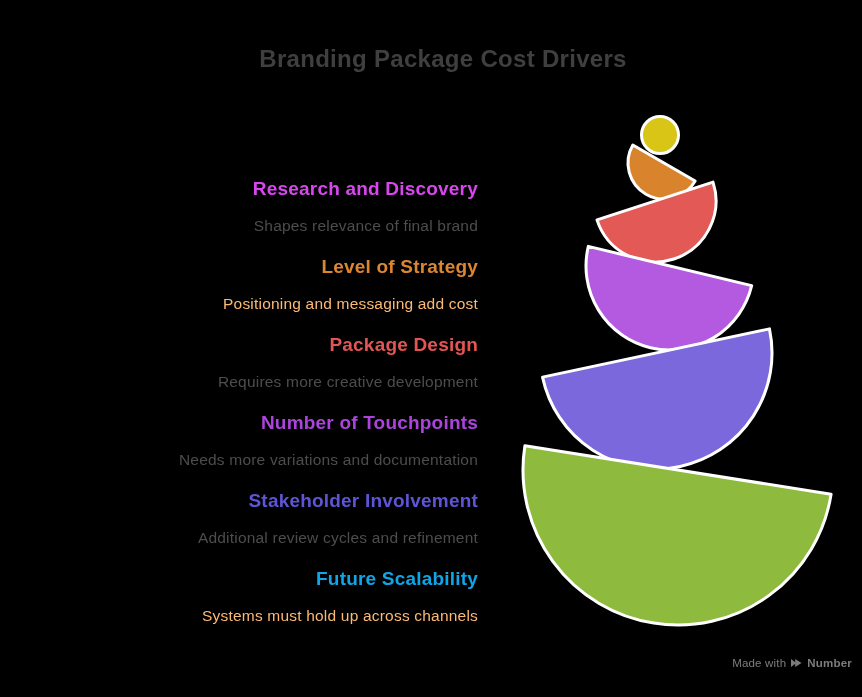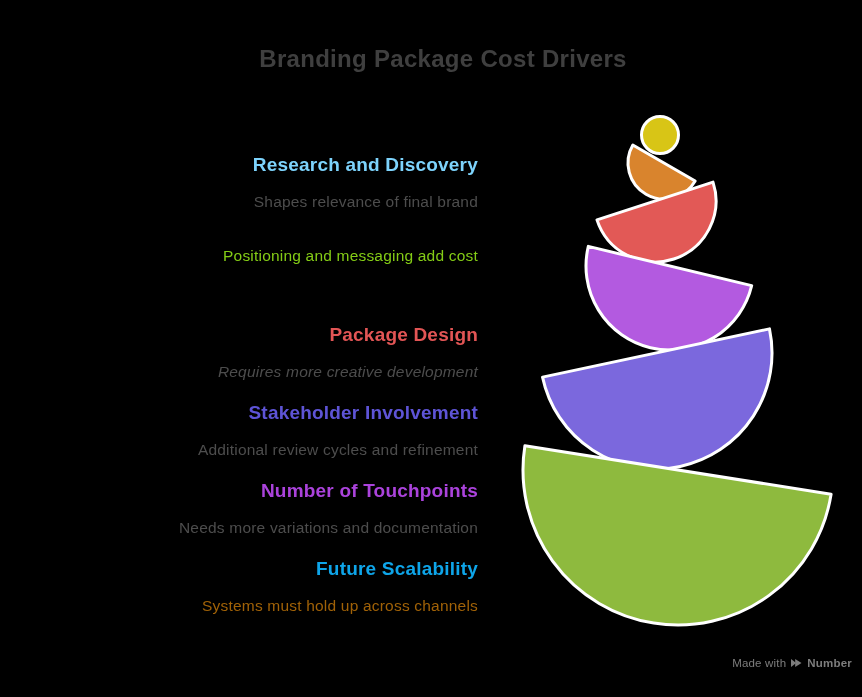--- a/index.html
+++ b/index.html
@@ -58,41 +58,42 @@
 </style>
 </head>
 <body>
 
 <div class="canvas" style="background: rgb(0, 0, 0);">
 
   <h1 class="title" style="color: rgb(63, 63, 63);">Branding Package Cost Drivers</h1>
 
   <div class="items">
     <div class="item">
-      <div class="item-label" style="color: #7dd3fc;">Research and Discovery</div>
+      <div class="item-label" style="color: #d946ef; margin-top: 24px;">Research and Discovery</div>
       <div class="item-desc" style="color: rgb(77, 77, 77);">Shapes relevance of final brand</div>
     </div>
     <div class="item">
-      <div class="item-desc" style="color: #84cc16;">Positioning and messaging add cost</div>
+      <div class="item-label" style="color: rgb(221, 134, 49);">Level of Strategy</div>
+      <div class="item-desc" style="color: #fdba74;">Positioning and messaging add cost</div>
     </div>
     <div class="item">
       <div class="item-label" style="color: rgb(226, 85, 85);">Package Design</div>
-      <div class="item-desc" style="color: rgb(77, 77, 77); font-style: italic;">Requires more creative development</div>
+      <div class="item-desc" style="color: rgb(77, 77, 77);">Requires more creative development</div>
+    </div>
+    <div class="item">
+      <div class="item-label" style="color: rgb(171, 67, 220);">Number of Touchpoints</div>
+      <div class="item-desc" style="color: rgb(77, 77, 77);">Needs more variations and documentation</div>
     </div>
     <div class="item">
       <div class="item-label" style="color: rgb(94, 84, 214);">Stakeholder Involvement</div>
       <div class="item-desc" style="color: rgb(77, 77, 77);">Additional review cycles and refinement</div>
     </div>
     <div class="item">
-      <div class="item-label" style="color: rgb(171, 67, 220);">Number of Touchpoints</div>
-      <div class="item-desc" style="color: rgb(77, 77, 77);">Needs more variations and documentation</div>
-    </div>
-    <div class="item">
       <div class="item-label" style="color: #0ea5e9;">Future Scalability</div>
-      <div class="item-desc" style="color: #a16207; padding-left: 48px;">Systems must hold up across channels</div>
+      <div class="item-desc" style="color: #fdba74; padding-left: 48px;">Systems must hold up across channels</div>
     </div>
   </div>
 
   <svg id="stack-svg" class="stack-svg" width="862" height="697" viewBox="0 0 862 697">
       <circle cx="660" cy="135" r="18.5" fill="#d8c516" stroke="#ffffff" stroke-width="3" stroke-linejoin="round"></circle>
       <path d="M -36 0 A 36 36 0 0 0 36 0 Z" transform="translate(664 163) rotate(30)" fill="#d9842d" stroke="#ffffff" stroke-width="3" stroke-linejoin="round"></path>
       <path d="M -61 0 A 61 61 0 0 0 61 0 Z" transform="translate(655 201) rotate(-18)" fill="#e25956" stroke="#ffffff" stroke-width="3" stroke-linejoin="round"></path>
       <path d="M -84 0 A 84 84 0 0 0 84 0 Z" transform="translate(670 266) rotate(13.5)" fill="#b35ae0" stroke="#ffffff" stroke-width="3" stroke-linejoin="round"></path>
       <path d="M -116 0 A 116 116 0 0 0 116 0 Z" transform="translate(656 353) rotate(-12)" fill="#7b68dd" stroke="#ffffff" stroke-width="3" stroke-linejoin="round"></path>
       <path d="M -155 0 A 155 155 0 0 0 155 0 Z" transform="translate(678 470) rotate(9)" fill="#8eba3e" stroke="#ffffff" stroke-width="3" stroke-linejoin="round"></path>

